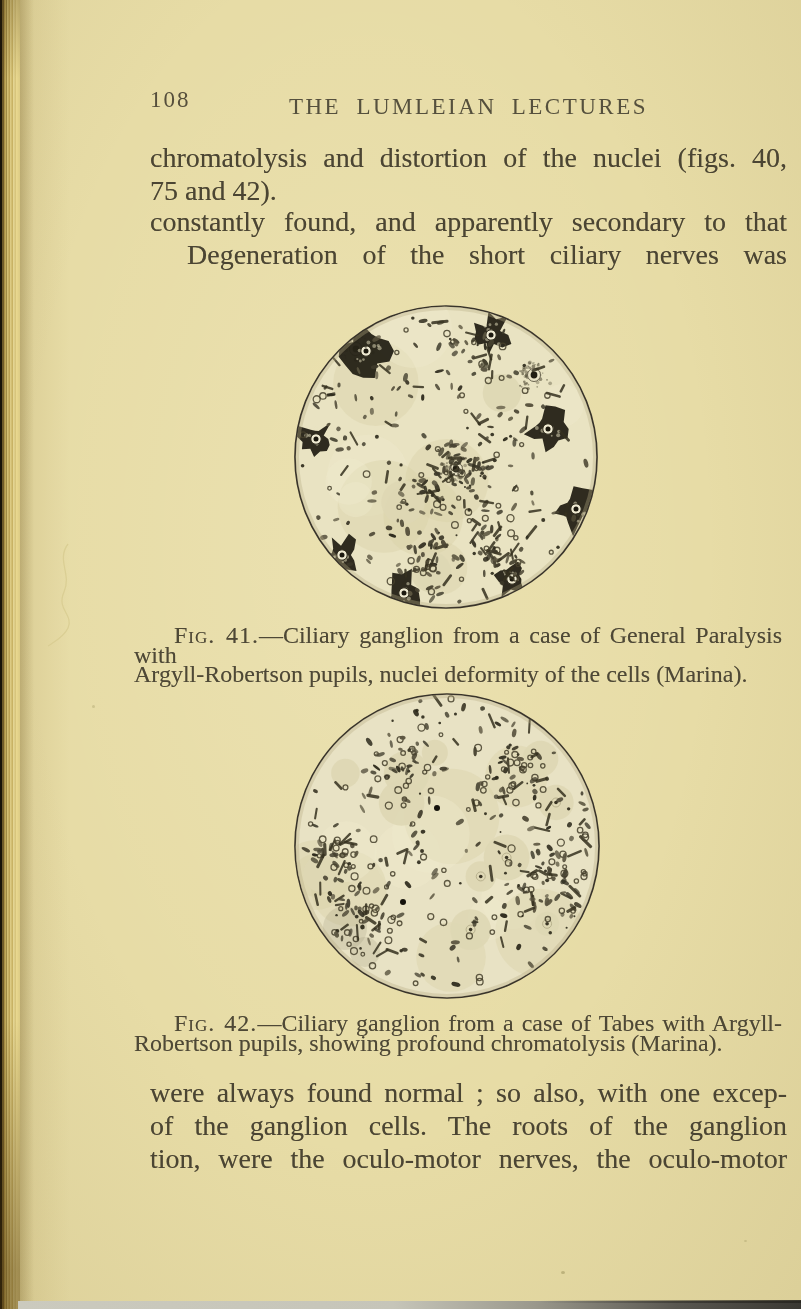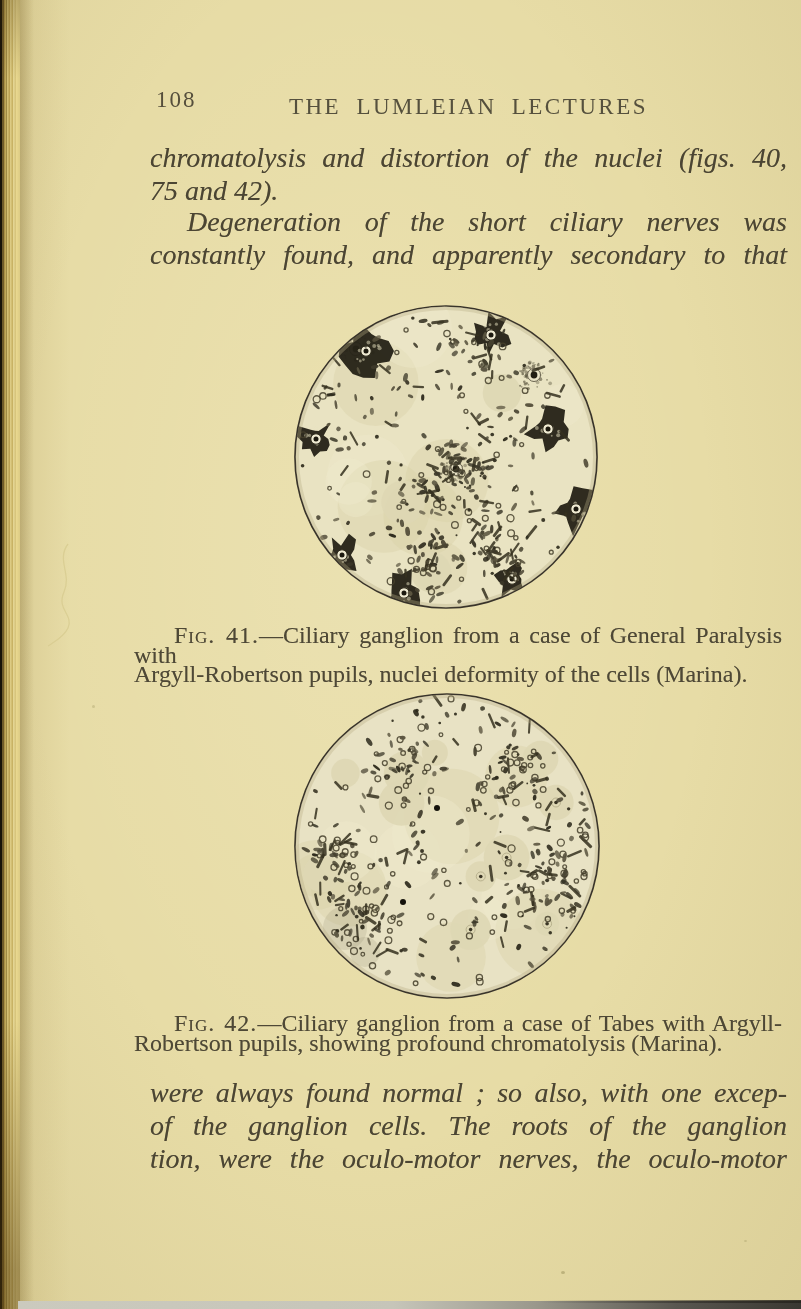--- a/index.html
+++ b/index.html
@@ -41,34 +41,34 @@
   .scanbed{
     position:absolute;left:18px;top:1301px;height:8px;right:0;
     background:linear-gradient(90deg,#cbcabe 0%,#c6c5b9 48%,#9a988c 66%,#595750 84%,#3a3832 100%);
   }
   .scanline{
     position:absolute;left:540px;top:1300px;height:3px;width:261px;
     background:linear-gradient(90deg, rgba(40,38,32,0), rgba(40,38,32,.9));
   }
   
   .pagenum{
-    position:absolute;left:156px;top:87px;
+    position:absolute;left:150px;top:87px;
     font-size:23px;letter-spacing:2px;color:#564f3c;
   }
   .runhead{
     position:absolute;left:150px;top:94px;width:637px;
     text-align:center;font-size:23px;letter-spacing:2.5px;word-spacing:7px;
     color:#55503d;
   }
   .para{
     position:absolute;left:150px;width:637px;
     font-size:28px;line-height:33px;color:#4b4533;
     text-shadow:0 0 0.5px rgba(75,69,51,.45);
   }
-  .line{text-align:justify;font-style:italic;}
+  .line{text-align:justify;}
   .line.fill{text-align-last:justify;}
   .indent{text-indent:37px;}
   .p1{top:141px;}
   .p2{top:205px;}
   .p3{top:1076px;}
   .caption{
     position:absolute;left:134px;width:648px;
     font-size:24px;line-height:19.5px;color:#4e4836;
     text-shadow:0 0 0.4px rgba(78,72,54,.4);
   }
@@ -95,22 +95,22 @@
 
   <span class="pagenum">108</span>
   <span class="runhead">THE LUMLEIAN LECTURES</span>
 
   <div class="para p1">
     <div class="line fill">chromatolysis and distortion of the nuclei (figs. 40,</div>
     <div class="line">75 and 42).</div>
   </div>
 
   <div class="para p2">
+    <div class="line fill">constantly found, and apparently secondary to that</div>
     <div class="line fill indent">Degeneration of the short ciliary nerves was</div>
-    <div class="line fill">constantly found, and apparently secondary to that</div>
   </div>
 
   <svg id="fig41" class="fig" width="320" height="320" viewBox="0 0 320 320">
       <defs>
         <clipPath id="fig41-clip">
           <circle cx="160" cy="160" r="150.5"></circle>
         </clipPath>
       </defs>
       <circle cx="160" cy="160" r="151" fill="#e9e3c2" stroke="#38332a" stroke-width="1.7"></circle>
       <g clip-path="url(#fig41-clip)">

